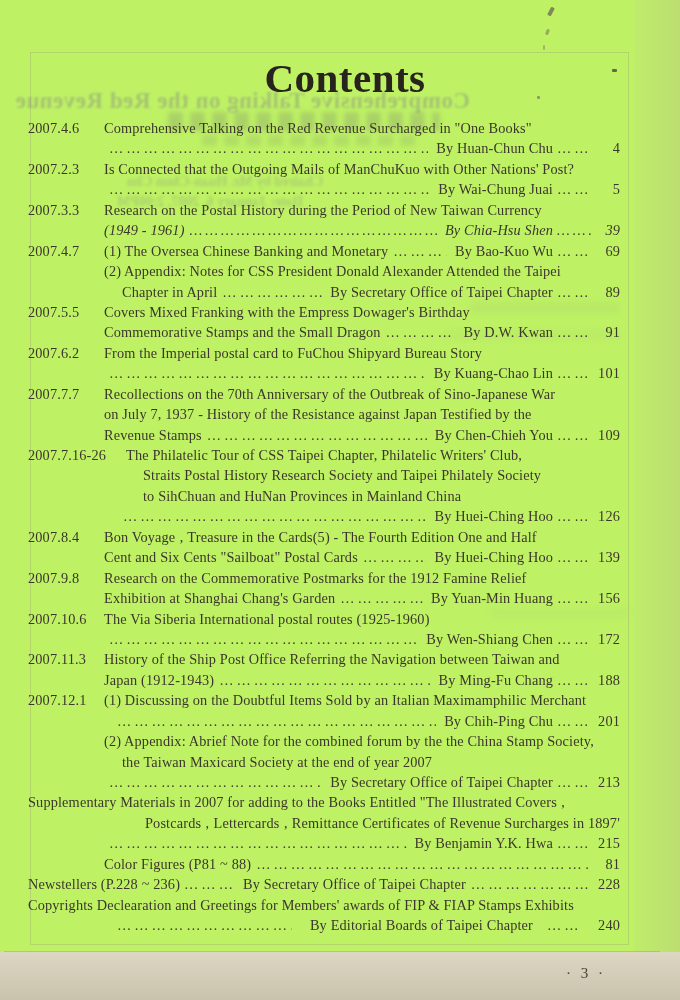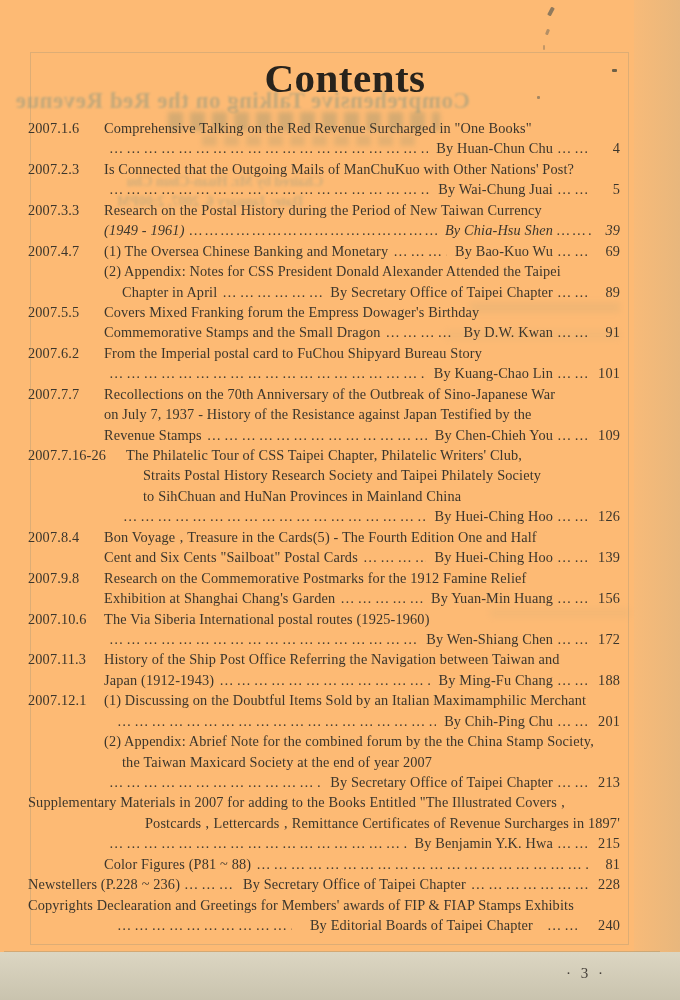--- a/index.html
+++ b/index.html
@@ -1,17 +1,17 @@
 <!DOCTYPE html>
 <html><head>
 <meta charset="utf-8">
 <style>
   html,body{margin:0;padding:0;}
   body{width:680px;height:1000px;overflow:hidden;font-family:"Liberation Serif","DejaVu Serif",serif;}
-  .scan{position:relative;width:680px;height:1000px;background:#fdba74;overflow:hidden;color:#3c362c;}
+  .scan{position:relative;width:680px;height:1000px;background:#bef264;overflow:hidden;color:#3c362c;}
   
   .right-band{position:absolute;left:634px;top:0;width:46px;height:952px;
     background:linear-gradient(90deg,rgba(198,190,160,.10),rgba(183,175,144,.30));}
   .bottom-strip{position:absolute;left:0;top:952px;width:680px;height:48px;
     background:linear-gradient(180deg,#dcd6c2,#c9c3ae);}
   .bottom-line2{position:absolute;left:4px;top:951px;width:656px;height:1px;background:rgba(150,142,112,.40);}
   
   .ghost-frame{position:absolute;left:30px;top:52px;width:597px;height:891px;
     border:1px solid rgba(158,150,120,.33);}
   
@@ -63,21 +63,21 @@
   <div class="speck" style="left:549px;top:7px;width:4px;height:9px;transform:rotate(28deg);opacity:.75;"></div>
   <div class="speck" style="left:546px;top:29px;width:3px;height:6px;transform:rotate(22deg);opacity:.5;"></div>
   <div class="speck" style="left:543px;top:45px;width:2px;height:5px;opacity:.4;"></div>
   <div class="speck" style="left:612px;top:69px;width:5px;height:3px;opacity:.85;background:#55503f;"></div>
   <div class="speck" style="left:537px;top:96px;width:3px;height:3px;opacity:.6;"></div>
 
   <div class="title">Contents</div>
 
   <div class="toc" id="toc">
       <div class="row">
-        <span class="date">2007.1.6</span>
+        <span class="date">2007.4.6</span>
         <span class="content" style="display: flex;">
           <span class="t">Comprehensive Talking on the Red Revenue Surcharged in "One Books"</span>
         </span>
       </div>
       <div class="row">
         <span class="date"></span>
         <span class="content" style="display: flex;">
           <span class="lead"></span>
           <span class="t">By Huan-Chun Chu</span>
           <span class="dshort"></span>
@@ -137,21 +137,21 @@
           <span class="t">Chapter in April</span>
           <span class="lead"></span>
           <span class="t">By Secretary Office of Taipei Chapter</span>
           <span class="dshort"></span>
           <span class="pg">89</span>
         </span>
       </div>
       <div class="row">
         <span class="date">2007.5.5</span>
         <span class="content" style="display: flex;">
-          <span class="t">Covers Mixed Franking forum the Empress Dowager's Birthday</span>
+          <span class="t">Covers Mixed Franking with the Empress Dowager's Birthday</span>
         </span>
       </div>
       <div class="row">
         <span class="date"></span>
         <span class="content" style="display: flex;">
           <span class="t">Commemorative Stamps and the Small Dragon</span>
           <span class="lead"></span>
           <span class="t">By D.W. Kwan</span>
           <span class="dshort"></span>
           <span class="pg">91</span>

